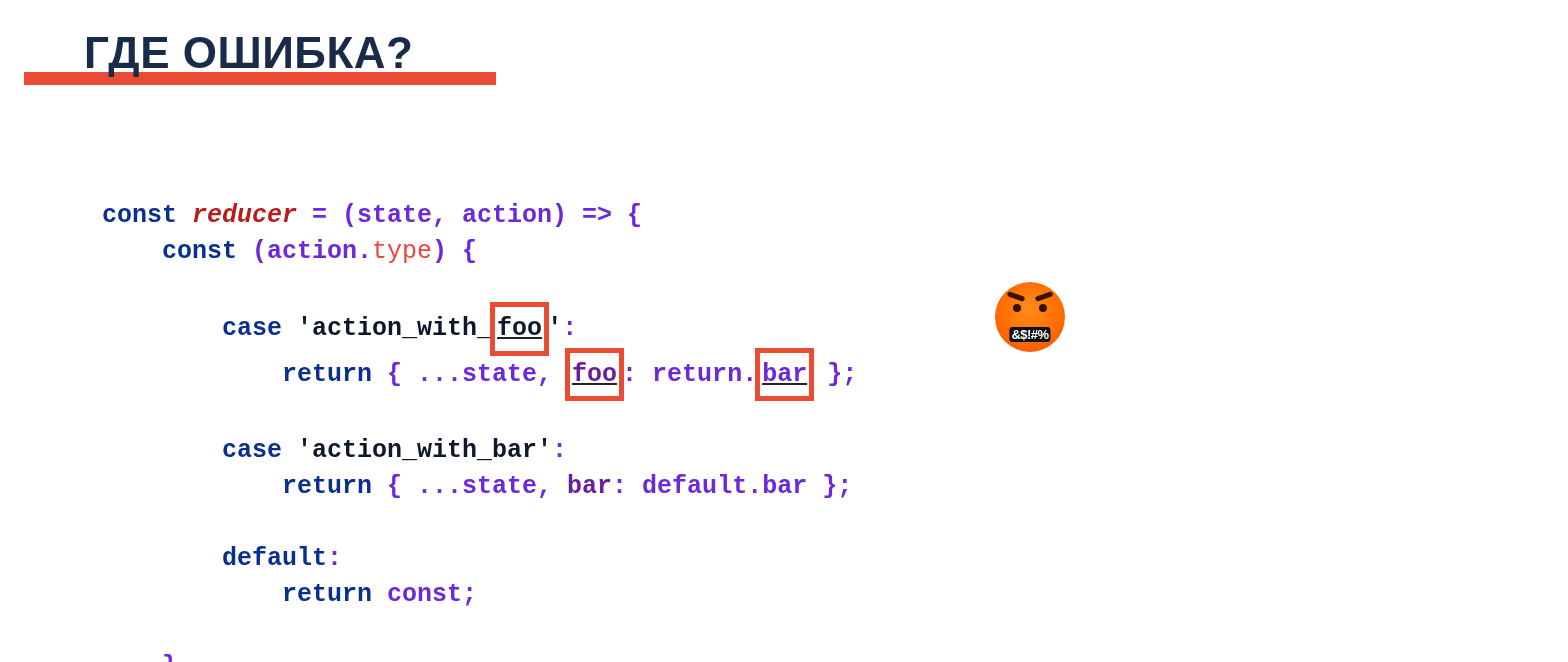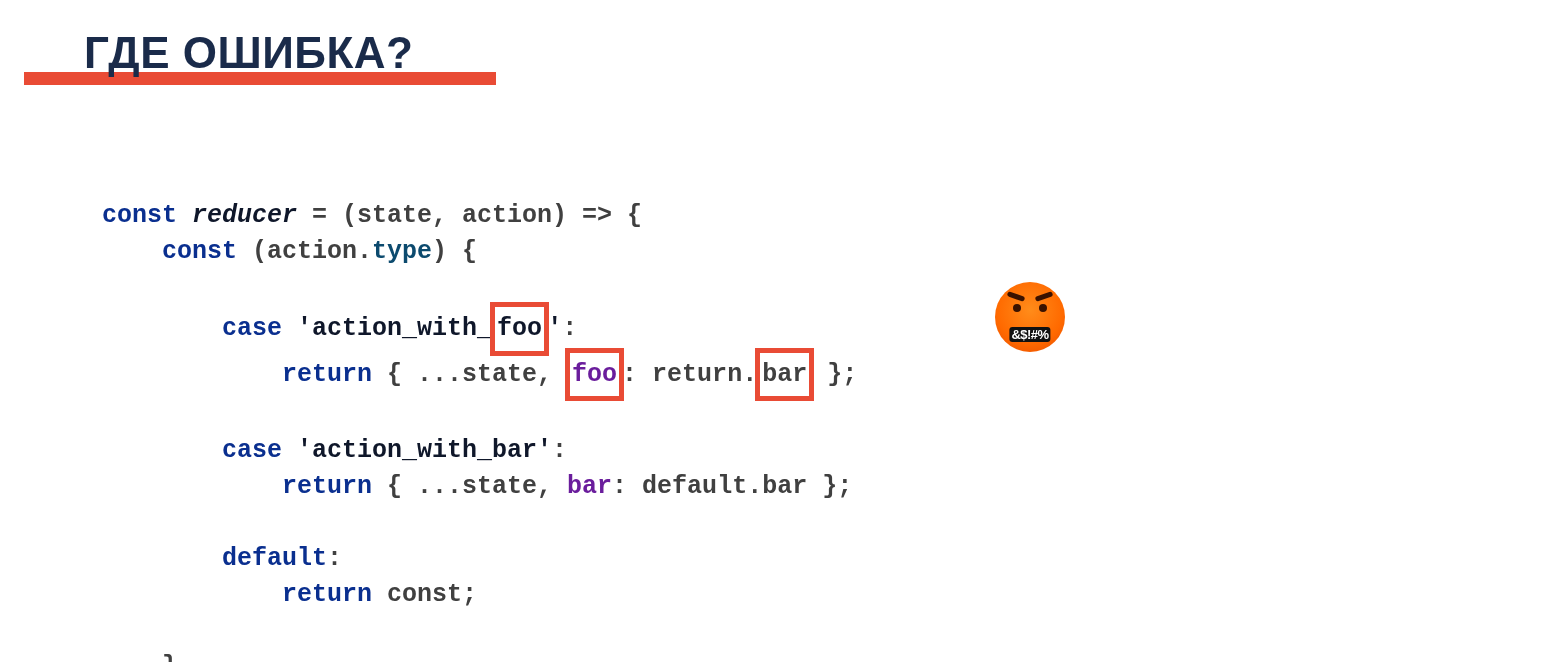--- a/index.html
+++ b/index.html
@@ -43,32 +43,33 @@
       top: 162px;
       left: 102px;
       font-family: 'Menlo', 'Consolas', 'Courier New', monospace;
       font-size: 25px;
       font-weight: bold;
       line-height: 36px;
       white-space: pre;
       color: #222;
     }
     .kw { color: #0a2f8f; font-weight: bold; }
-    .fn { color: #0f172a; font-style: italic; }
-    .prop { color: #0c4a6e; font-weight: bold; }
+    .fn { color: #b91c1c; font-style: italic; }
+    .prop { color: #ef4444; font-weight: normal; }
     .str { color: #0f172a; }
     .obj { color: #6a1d9c; }
-    .plain { color: #404040; }
+    .plain { color: #6d28d9; }
     .hl {
       border: 5px solid #e94b35;
       padding: 8px 2px;
       display: inline-block;
       line-height: 1.1;
       margin: -4px -2px;
       vertical-align: baseline;
+      text-decoration: underline;
     }
     .emoji-wrap {
       position: absolute;
       top: 282px;
       left: 995px;
       width: 70px;
       height: 70px;
     }
     .emoji-face {
       width: 70px;

